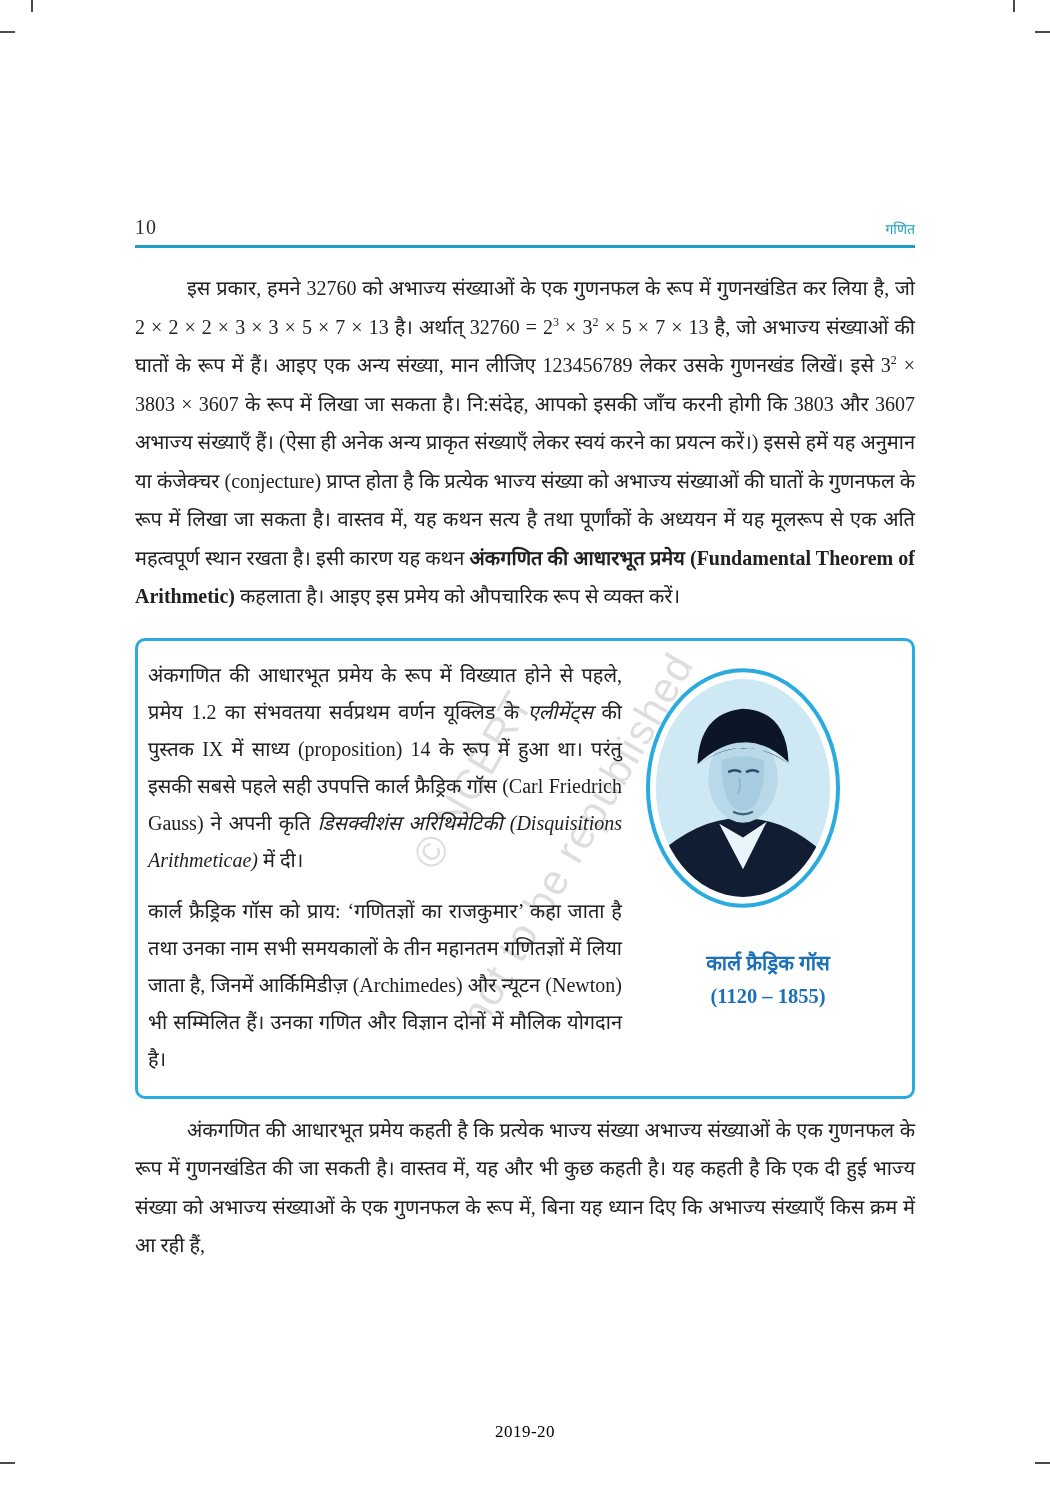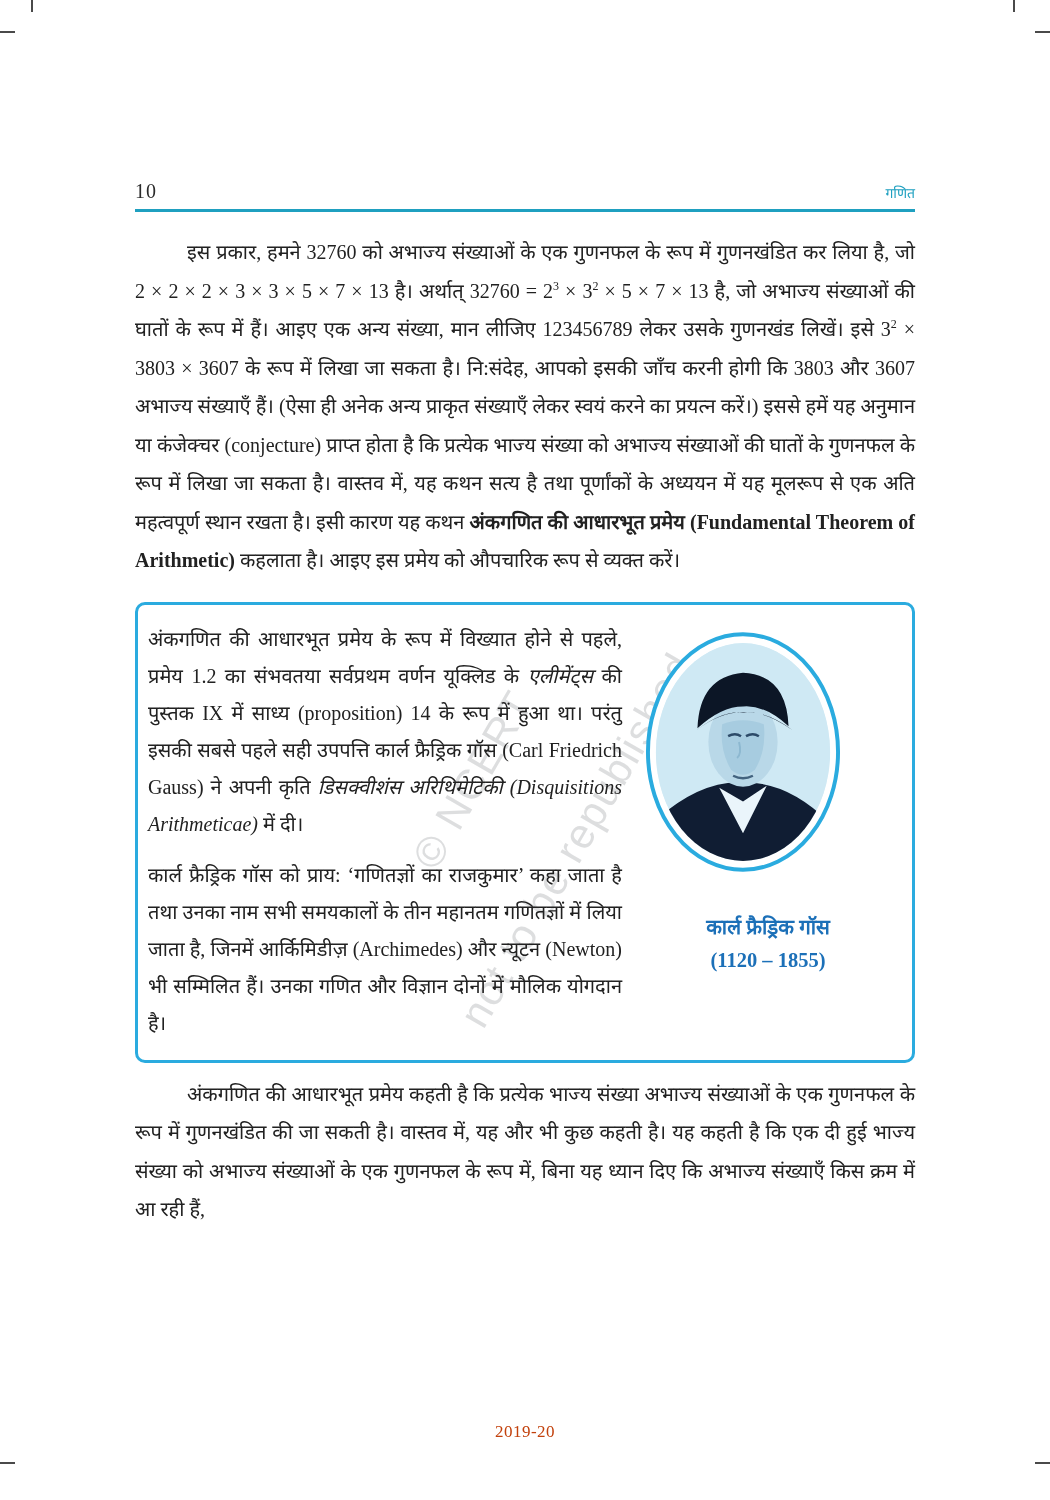--- a/index.html
+++ b/index.html
@@ -8,21 +8,21 @@
     position:relative; width:1050px; height:1500px; background:#ffffff;
     overflow:hidden; font-family:"Liberation Serif","DejaVu Serif",serif;
     color:#212121;
   }
   
   .cm { position:absolute; background:#4a4a4a; }
 
   .content { position:absolute; left:135px; top:180px; width:780px; }
 
   .header { display:flex; justify-content:space-between; align-items:baseline; font-size:20px; }
-  .pagenum { color:#2b2b2b; letter-spacing:1px; }
+  .pagenum { color:#2b2b2b; letter-spacing:1px;margin-top:36px; }
   .subject { color:#1fa0c0; font-size:14px; }
   .rule { height:3px; background:#1fa0c0; margin-top:6px; }
 
   .para { font-size:20px; line-height:38.5px; text-align:justify; margin-top:21px; }
   .indent { text-indent:52px; }
   sup { font-size:0.6em; line-height:0; }
   b { font-weight:bold; }
 
   .theorem { margin-top:23px; text-indent:0; }
   .tlabel { color:#1c70b8; font-weight:bold; }
@@ -34,21 +34,21 @@
     padding:16px 20px 18px 10px; display:flex; gap:22px;font-family:Liberation Serif, serif;
   }
   .box-text { flex:1; font-size:20px; line-height:37px; text-align:justify; }
   .bp2 { margin-top:14px; }
   .box-right { width:248px; display:flex; flex-direction:column; }
   .portrait { margin-top:10px; }
   .caption { margin-top:38px; text-align:center; color:#1c70b8; font-weight:bold; font-size:20.5px; line-height:33px; }
 
   .closing { margin-top:12px; }
 
-  .footer { position:absolute; bottom:58px; left:0; width:100%; text-align:center; font-size:17px; color:#c2410c; letter-spacing:0.5px; }
+  .footer { position:absolute; bottom:58px; left:0; width:100%; text-align:center; font-size:17px; color:#000000; letter-spacing:0.5px; }
 
   .watermark {
     position:absolute; left:245px; top:690px; width:560px;
     transform:rotate(-60deg); transform-origin:center;
     text-align:center; color:#c2c4c6; opacity:0.55;
     font-size:42px; letter-spacing:1.5px; line-height:120px;
     font-family:"Liberation Sans","DejaVu Sans",sans-serif;
     pointer-events:none; white-space:nowrap;
   }
 </style>

